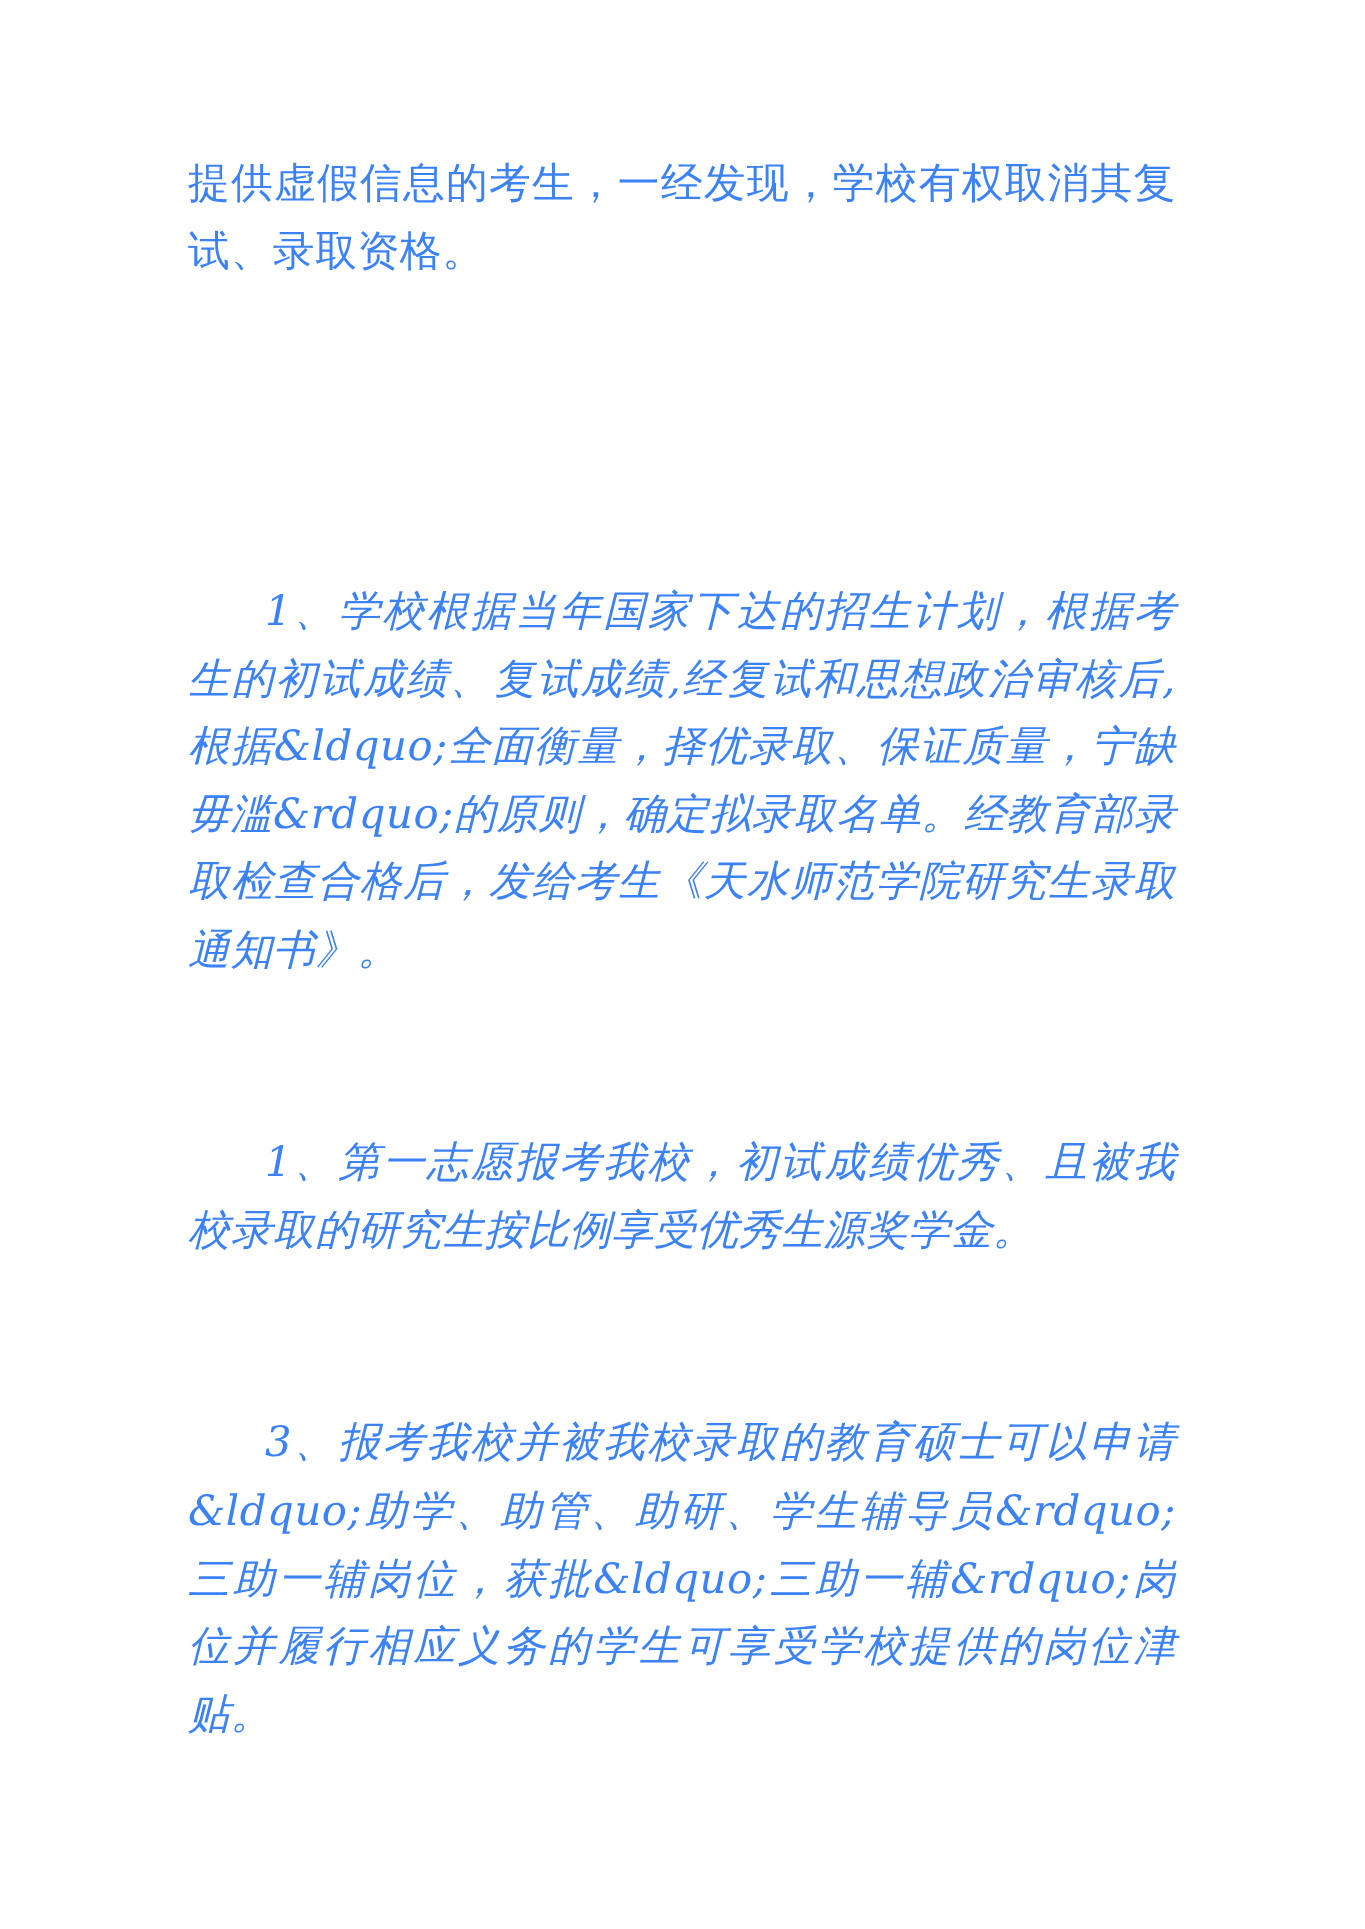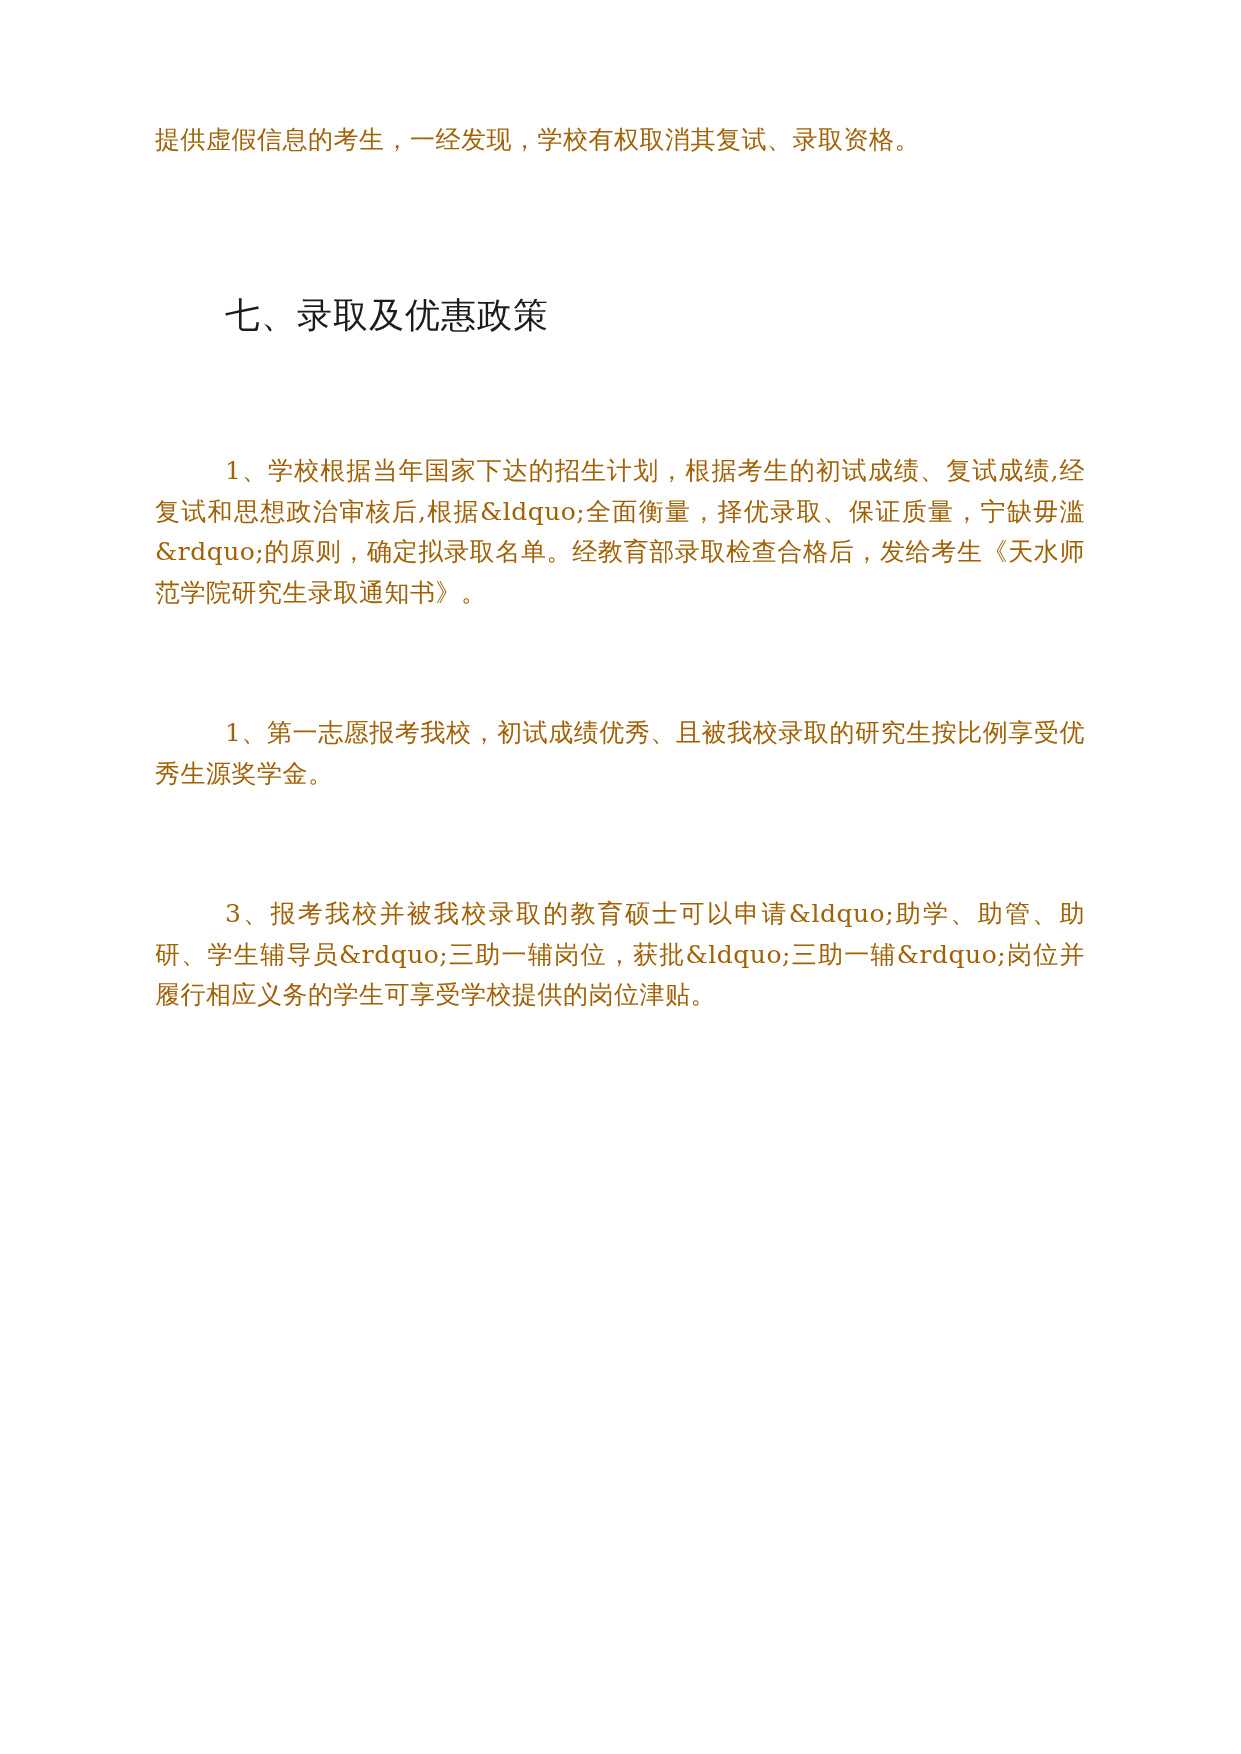--- a/index.html
+++ b/index.html
@@ -19,30 +19,31 @@
     box-sizing: border-box;
     overflow: hidden;
   }
   .doc-body {
     position: absolute;
     left: 155px;
     top: 120px;
     width: 930px;
   }
   .para {
-    font-size: 25px;
+    font-size: 38px;
     line-height: 1.62;
     letter-spacing: 0.5px;
     text-align: justify;
     text-justify: inter-character;
-    margin: 0;
-    color: #a16207;
+    margin: 16px;
+    color: #3b82f6;
   }
   .para.indent {
     text-indent: 70px;
+    font-style: italic;
   }
   .spacer-xl { height: 126px; }
   .spacer-lg { height: 108px; }
   .spacer-md { height: 100px; }
   .heading {
     font-size: 35px;
     line-height: 1.62;
     letter-spacing: 1px;
     margin: 0;
     text-indent: 70px;
@@ -53,21 +54,20 @@
 </head>
 <body>
 
 <div class="page">
   <div class="doc-body">
 
     <p class="para">提供虚假信息的考生，一经发现，学校有权取消其复试、录取资格。</p>
 
     <div class="spacer-xl"></div>
 
-    <p class="heading">七、录取及优惠政策</p>
 
     <div class="spacer-lg"></div>
 
     <p class="para indent">1、学校根据当年国家下达的招生计划，根据考生的初试成绩、复试成绩,经复试和思想政治审核后,根据&amp;ldquo;全面衡量，择优录取、保证质量，宁缺毋滥&amp;rdquo;的原则，确定拟录取名单。经教育部录取检查合格后，发给考生《天水师范学院研究生录取通知书》。</p>
 
     <div class="spacer-md"></div>
 
     <p class="para indent">1、第一志愿报考我校，初试成绩优秀、且被我校录取的研究生按比例享受优秀生源奖学金。</p>
 
     <div class="spacer-md"></div>

